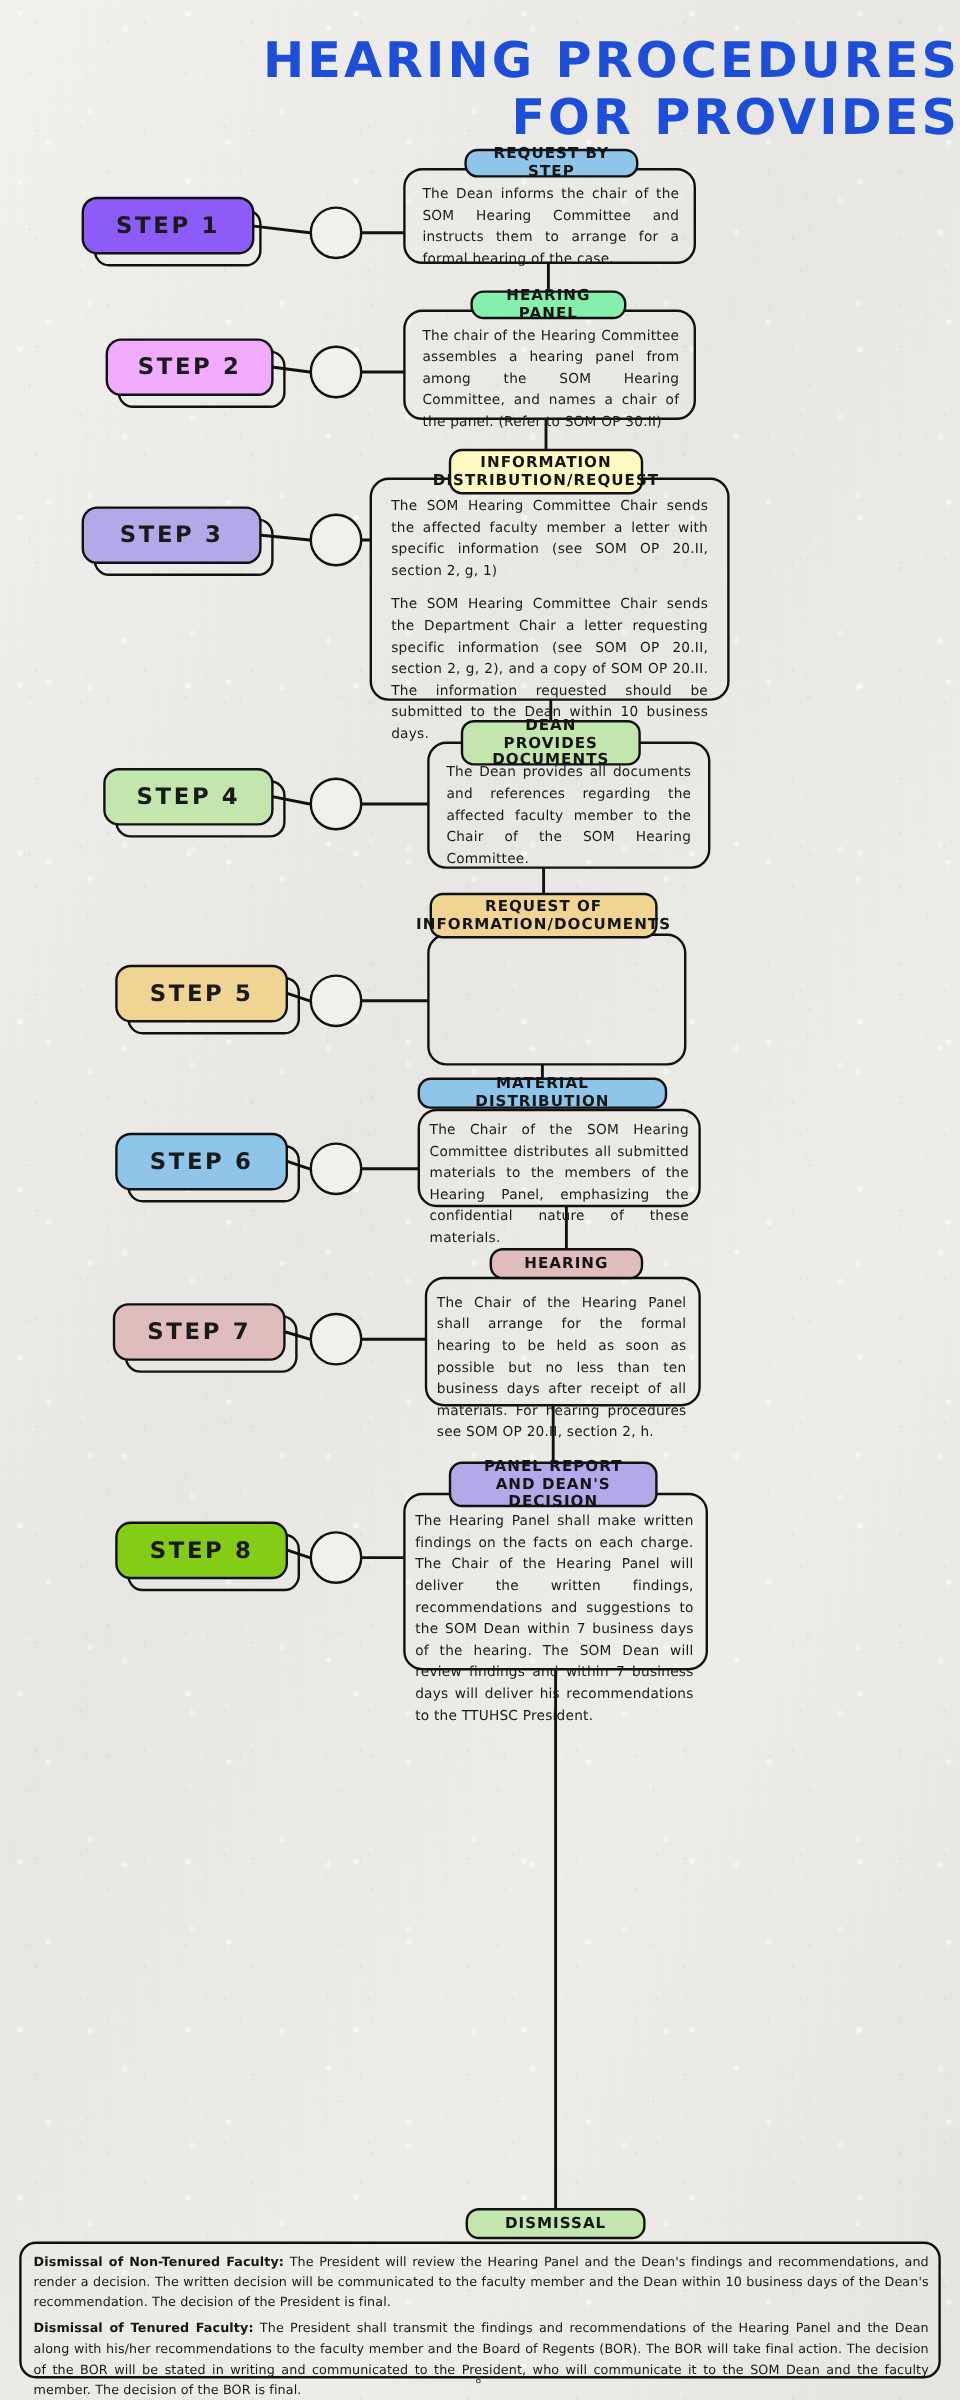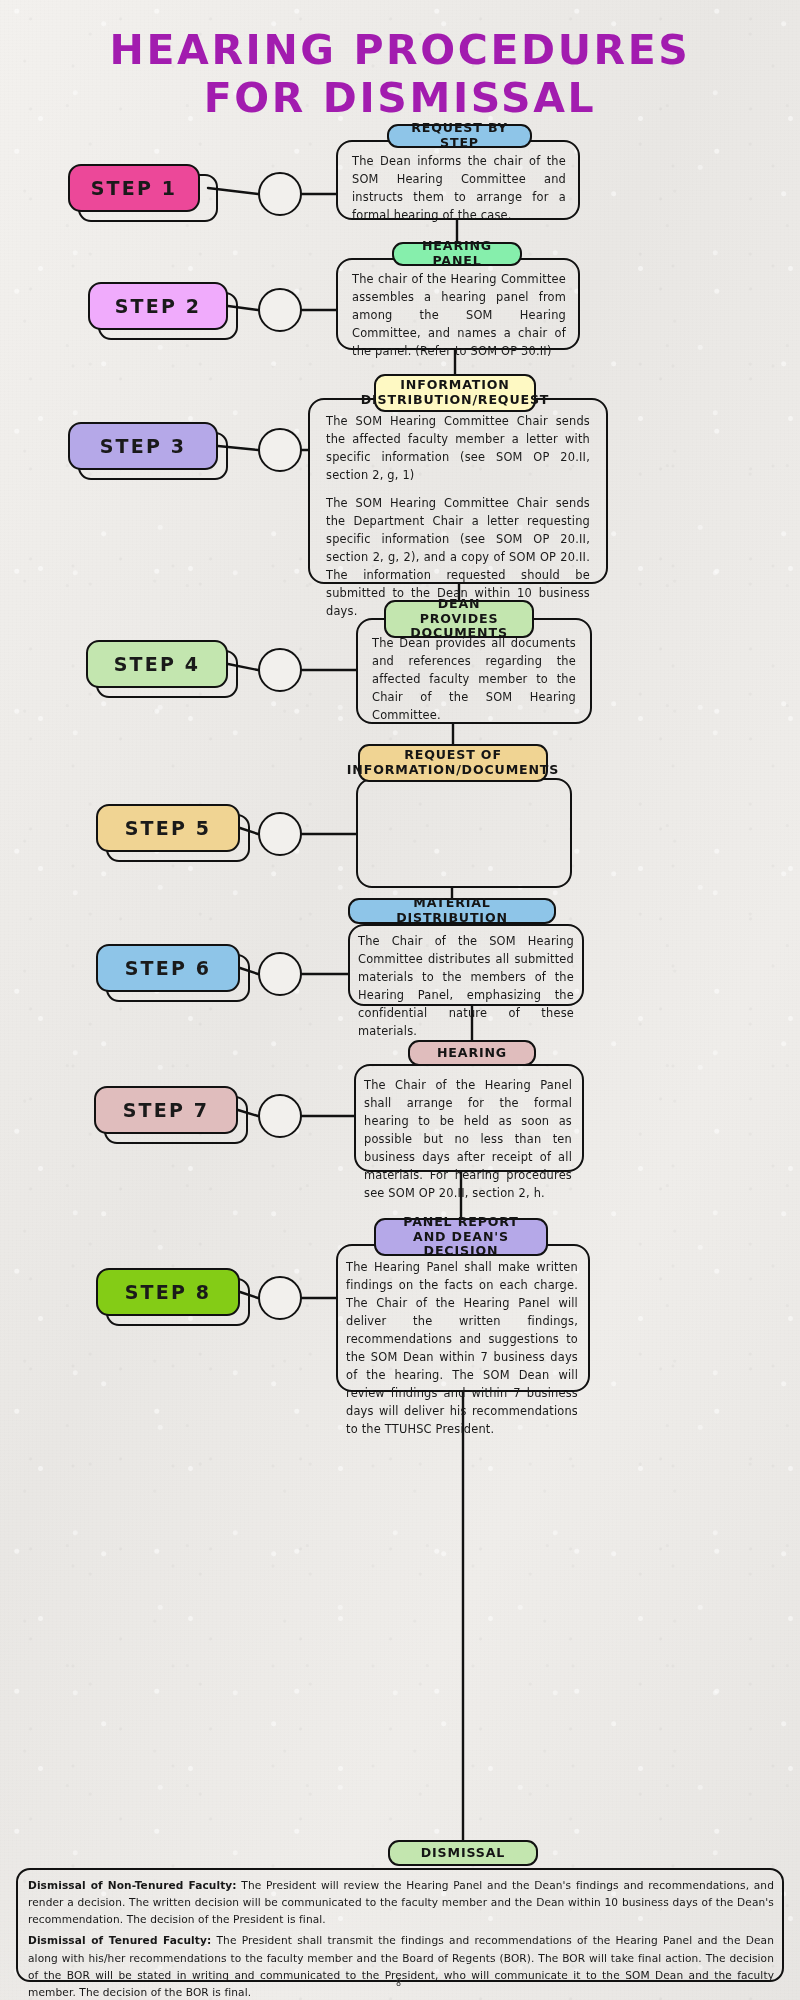--- a/index.html
+++ b/index.html
@@ -45,27 +45,27 @@
       repeating-linear-gradient(90deg, rgba(0,0,0,.018) 0 1px, transparent 1px 4px);
     pointer-events: none;
   }
 
   .canvas { position: absolute; inset: 0; z-index: 3; }
 
   
   .title {
     position: absolute;
     left: 0; right: 0; top: 26px;
-    text-align: center;
+    text-align: right;
     font-family: "DejaVu Sans", sans-serif;
     font-size: 41px;
     font-weight: 700;
     letter-spacing: 2.6px;
     line-height: 1.18;
-    color: #a21caf;
+    color: #1d4ed8;
     z-index: 5;
   }
   .title .l2 { display: block; }
 
   
   svg.links { position: absolute; inset: 0; z-index: 2; }
 
   
   .step-pill {
     position: absolute;
@@ -175,21 +175,21 @@
   }
 </style>
 </head>
 <body>
 
 <div class="paper"></div>
 <div class="grain"></div>
 
 <div class="title">
   <span>HEARING PROCEDURES</span>
-  <span class="l2">FOR DISMISSAL</span>
+  <span class="l2">FOR PROVIDES</span>
 </div>
 
 <svg class="links" width="800" height="2000" aria-hidden="true">
   <g id="connector-group" fill="none" stroke="#111" stroke-width="2.4" stroke-linecap="round">
       <path d="M 208 188 L 258 194"></path>
       <path d="M 302 194 L 336 194"></path>
       <path d="M 457 220 L 457 242"></path>
       <path d="M 228 306 L 258 310"></path>
       <path d="M 302 310 L 336 310"></path>
       <path d="M 455 350 L 455 374"></path>
@@ -209,21 +209,21 @@
       <path d="M 302 1116 L 354 1116"></path>
       <path d="M 461 1172 L 461 1218"></path>
       <path d="M 240 1292 L 258 1298"></path>
       <path d="M 302 1298 L 336 1298"></path>
       <path d="M 463 1392 L 463 1840"></path>
     </g>
 </svg>
 
 <div class="canvas" id="flow-canvas">
     <div class="step-shadow" style="left: 78px; top: 174px; width: 140px;"></div>
-    <div class="step-pill" style="left: 68px; top: 164px; width: 132px; background: #ec4899;">
+    <div class="step-pill" style="left: 68px; top: 164px; width: 144px; background: #8b5cf6;">
       <span>STEP 1</span>
     </div>
     <div class="hub" style="left: 258px; top: 172px;"></div>
     <div class="card" style="left: 336px; top: 140px; width: 244px; height: 80px;"></div>
     <div class="cap" style="left: 387px; top: 124px; width: 145px; height: 24px; background: rgb(142, 197, 232);">
       <span>REQUEST BY STEP</span>
     </div>
     <div class="card-body" style="left: 352px; top: 152px; width: 214px; height: 62px;">
       <p>The Dean informs the chair of the SOM Hearing Committee and instructs them to arrange for a formal hearing of the case.</p>
     </div>

